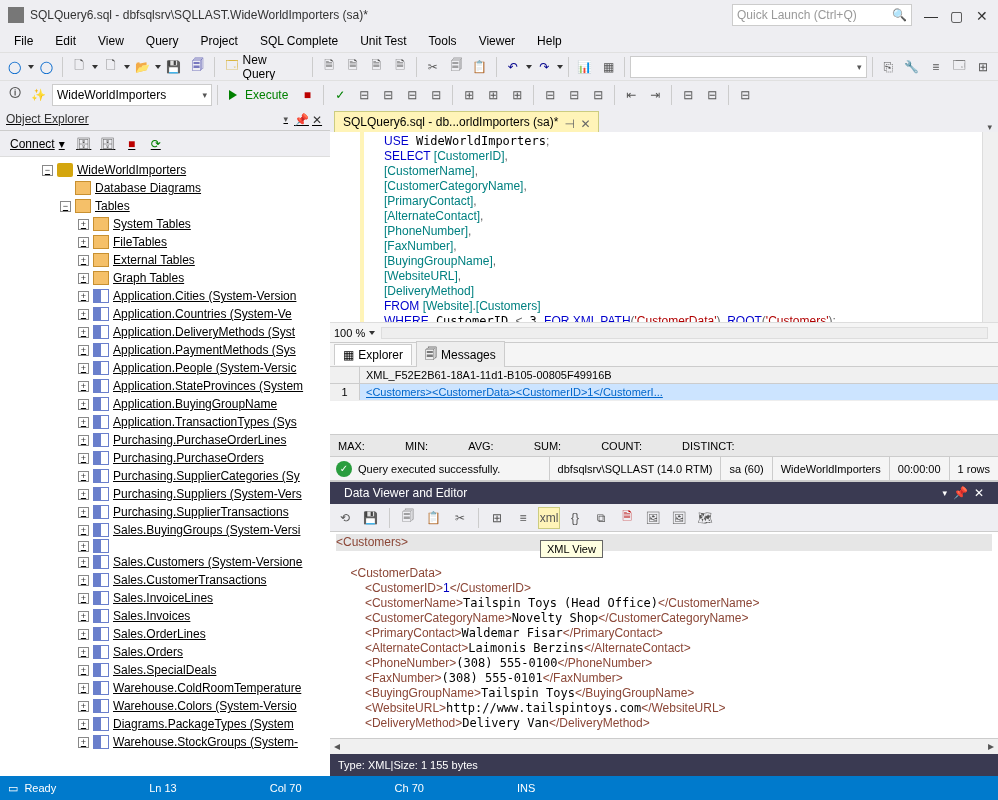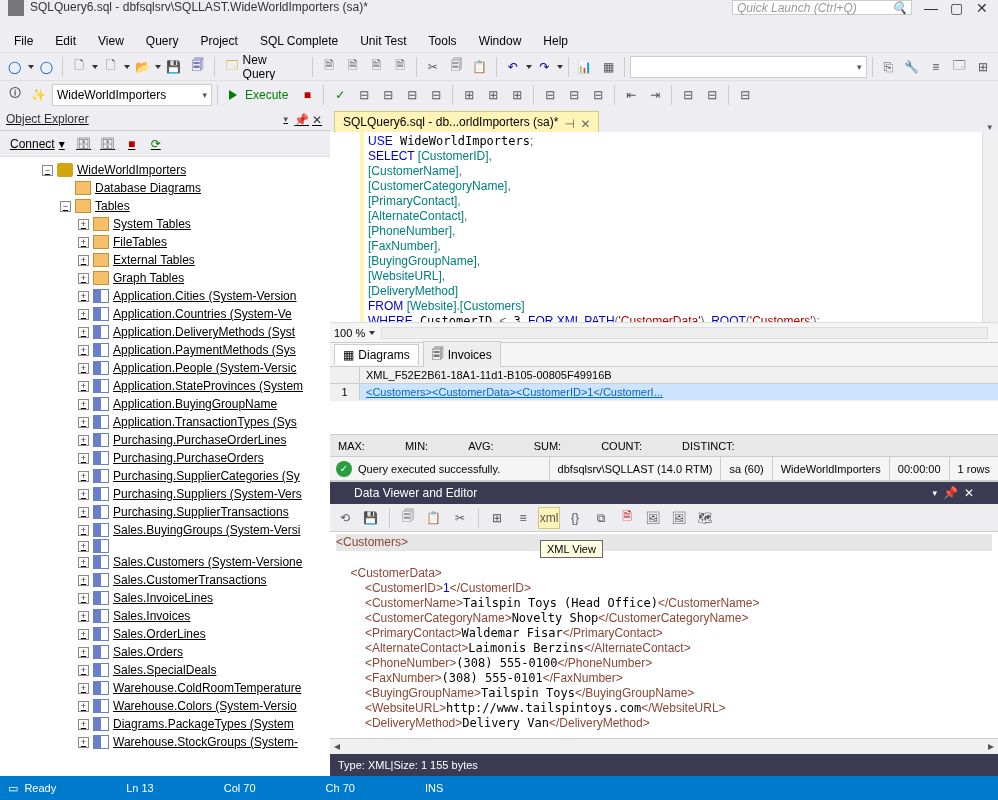--- a/index.html
+++ b/index.html
@@ -1,23 +1,23 @@
 <!DOCTYPE html>
 <html><head>
 <meta charset="utf-8">
 <style>
 * { margin: 0; padding: 0; box-sizing: border-box; font-family: "Segoe UI", Arial, sans-serif; }
 body { width: 998px; height: 800px; background: #fff; display: flex; flex-direction: column; font-size: 12px; overflow: hidden; }
 
 
-.title-bar { height: 30px; background: #eeeef2; display: flex; align-items: flex-start; padding: 0 8px; }
+.title-bar { height: 30px; background: #eeeef2; display: flex; align-items: center; padding: 0 8px; }
 .title-bar .ic { width: 16px; height: 16px; background: #777; margin-right: 6px; display: inline-block; }
 .title-text { color: #333; font-size: 12px; }
 .title-spacer { flex: 1; }
-.quick-launch { width: 180px; height: 15px; border: 1px solid #ccc; background: #fff; display: flex; align-items: center; padding: 0 4px; color: #999; font-style: italic; }
+.quick-launch { width: 180px; height: 22px; border: 1px solid #ccc; background: #fff; display: flex; align-items: center; padding: 0 4px; color: #999; }
 .quick-launch .mag { margin-left: auto; color: #555; }
 .win-btns { display: flex; gap: 12px; margin-left: 12px; color: #333; font-size: 14px; }
 .win-btn { width: 14px; height: 14px; cursor: pointer; position: relative; }
 
 
 .menu-bar { height: 22px; background: #eeeef2; display: flex; align-items: center; padding: 0 4px; gap: 2px; }
 .menu-item { padding: 2px 10px; color: #000; cursor: pointer; }
 
 
 .toolbar-row { height: 28px; background: #eeeef2; display: flex; align-items: center; padding: 0 4px; gap: 2px; border-top: 1px solid #e0e0e0; }
@@ -47,21 +47,21 @@
 .ic-table { background: linear-gradient(90deg, #6a7fcc 50%, #fff 50%); border: 1px solid #6a7fcc; }
 .tree-indent { display: inline-block; }
 
 
 .right-area { flex: 1; display: flex; flex-direction: column; background: #eeeef2; min-width: 0; }
 .doc-tabs { height: 24px; background: #eeeef2; display: flex; align-items: flex-end; padding-left: 4px; }
 .doc-tab { background: #fff4b8; border: 1px solid #cccc80; border-bottom: none; padding: 3px 8px; display: flex; align-items: center; gap: 6px; font-size: 12px; }
 .doc-tab .pin-ic, .doc-tab .x-ic { width: 10px; height: 10px; color: #666; cursor: pointer; }
 .editor-shell { display: flex; background: #fff; flex: 1; min-height: 0; }
 .editor-gutter { width: 34px; background: #fff; border-right: 4px solid #fff4b8; }
-.editor-text { flex: 1; font-family: Consolas, monospace; font-size: 12px; line-height: 15px; padding: 2px 4px; white-space: pre; overflow: hidden; }
+.editor-text { flex: 1; font-family: Consolas, monospace; font-size: 12px; line-height: 15px; padding: 2px 20px; white-space: pre; overflow: hidden; }
 .editor-scroll-y { width: 16px; background: #f0f0f0; border-left: 1px solid #ddd; }
 .zoom-bar { height: 20px; background: #f5f5f5; border-top: 1px solid #ddd; display: flex; align-items: center; padding: 0 4px; font-size: 11px; }
 .zoom-bar .hscroll { flex: 1; height: 12px; background: #eee; margin: 0 6px; border: 1px solid #ddd; }
 
 .kw-blue { color: #0000cc; }
 .kw-grey { color: #666; }
 .kw-teal { color: #008080; }
 .kw-red { color: #b00000; }
 .tag-brown { color: #8b4636; }
 .tag-blue { color: #0000c0; }
@@ -77,31 +77,31 @@
 .res-cell-num { width: 30px; padding: 2px 4px; border-right: 1px solid #ccc; background: #f0f0f0; text-align: center; }
 .res-cell { padding: 2px 6px; flex: 1; color: #0066cc; text-decoration: underline; }
 .res-cell.plain { color: #000; text-decoration: none; }
 .stats-bar { height: 22px; background: #e8e8e8; display: flex; align-items: center; padding: 0 8px; gap: 40px; font-size: 11px; border-top: 1px solid #ccc; }
 .status-row { height: 24px; background: #f5f5f5; display: flex; align-items: center; border-top: 1px solid #ccc; font-size: 11px; }
 .status-row .ok { width: 16px; height: 16px; border-radius: 50%; background: #2a9d3e; margin: 0 6px; display: inline-flex; align-items: center; justify-content: center; color: #fff; font-size: 10px; }
 .status-seg { padding: 0 8px; border-left: 1px solid #ccc; height: 100%; display: flex; align-items: center; }
 
 
 .dv-panel { display: flex; flex-direction: column; background: #fff; border-top: 2px solid #ccc; }
-.dv-header { background: #3a3a52; color: #fff; padding: 4px 24px; display: flex; align-items: center; }
+.dv-header { background: #3a3a52; color: #fff; padding: 4px 14px; display: flex; align-items: center; }
 .dv-toolbar { height: 28px; background: #eeeef2; display: flex; align-items: center; padding: 0 4px; gap: 4px; border-bottom: 1px solid #ccc; }
 .dv-toolbar .tbtn.active { background: #fff4b8; border: 1px solid #cccc80; }
 .dv-xml { flex: 1; font-family: Consolas, monospace; font-size: 12px; line-height: 15px; padding: 2px 6px; overflow: hidden; }
 .dv-top { background: #e6e6e6; padding: 1px 0; }
 .dv-status { height: 22px; background: #3a3a52; color: #fff; display: flex; align-items: center; padding: 0 8px; font-size: 11px; }
 .tooltip { position: absolute; background: #ffffe1; border: 1px solid #666; padding: 2px 6px; font-size: 11px; color: #000; }
 
 
 .bottom-status { height: 24px; background: #007acc; color: #fff; display: flex; align-items: center; padding: 0 8px; font-size: 11px; gap: 70px; }
-.bottom-status .sp { display: inline-block; }
+.bottom-status .sp { display: inline-block; margin-left: 23px; }
 
 
 .caret { display: inline-block; width: 0; height: 0; border-left: 3px solid transparent; border-right: 3px solid transparent; border-top: 4px solid #333; vertical-align: middle; }
 </style>
 </head>
 <body>
 
 <div class="title-bar">
   <span class="ic"></span>
   <span class="title-text">SQLQuery6.sql - dbfsqlsrv\SQLLAST.WideWorldImporters (sa)*</span>
@@ -119,21 +119,21 @@
 
 <div class="menu-bar">
   <span class="menu-item">File</span>
   <span class="menu-item">Edit</span>
   <span class="menu-item">View</span>
   <span class="menu-item">Query</span>
   <span class="menu-item">Project</span>
   <span class="menu-item">SQL Complete</span>
   <span class="menu-item">Unit Test</span>
   <span class="menu-item">Tools</span>
-  <span class="menu-item">Window</span>
+  <span class="menu-item">Viewer</span>
   <span class="menu-item">Help</span>
 </div>
 
 <div class="toolbar-row">
   <span class="tbtn" style="color:#0066cc">◯</span>
     <span class="caret"></span>
   <span class="tbtn" style="color:#0066cc">◯</span>
   <span class="tsep"></span>
   <span class="tbtn">🗋</span>
     <span class="caret"></span>
@@ -466,25 +466,25 @@
         <span>100 %</span>
         <span class="caret" style="margin-left:4px"></span>
         <div class="hscroll"></div>
       </div>
     </div>
 
     <div class="results-area" style="height:138px">
       <div class="res-tabs">
         <div class="res-tab">
             <span>▦</span>
-            <span>Diagrams</span>
+            <span>Explorer</span>
           </div>
         <div class="res-tab inactive">
             <span>🗐</span>
-            <span>Invoices</span>
+            <span>Messages</span>
           </div>
       </div>
       <div class="res-grid">
         <div class="res-grid-header">
           <div class="res-cell-num"></div>
           <div class="res-cell plain">XML_F52E2B61-18A1-11d1-B105-00805F49916B</div>
         </div>
         <div class="res-grid-row">
           <div class="res-cell-num">1</div>
           <div class="res-cell" style="background:#cce4ff">&lt;Customers&gt;&lt;CustomerData&gt;&lt;CustomerID&gt;1&lt;/CustomerI...</div>

